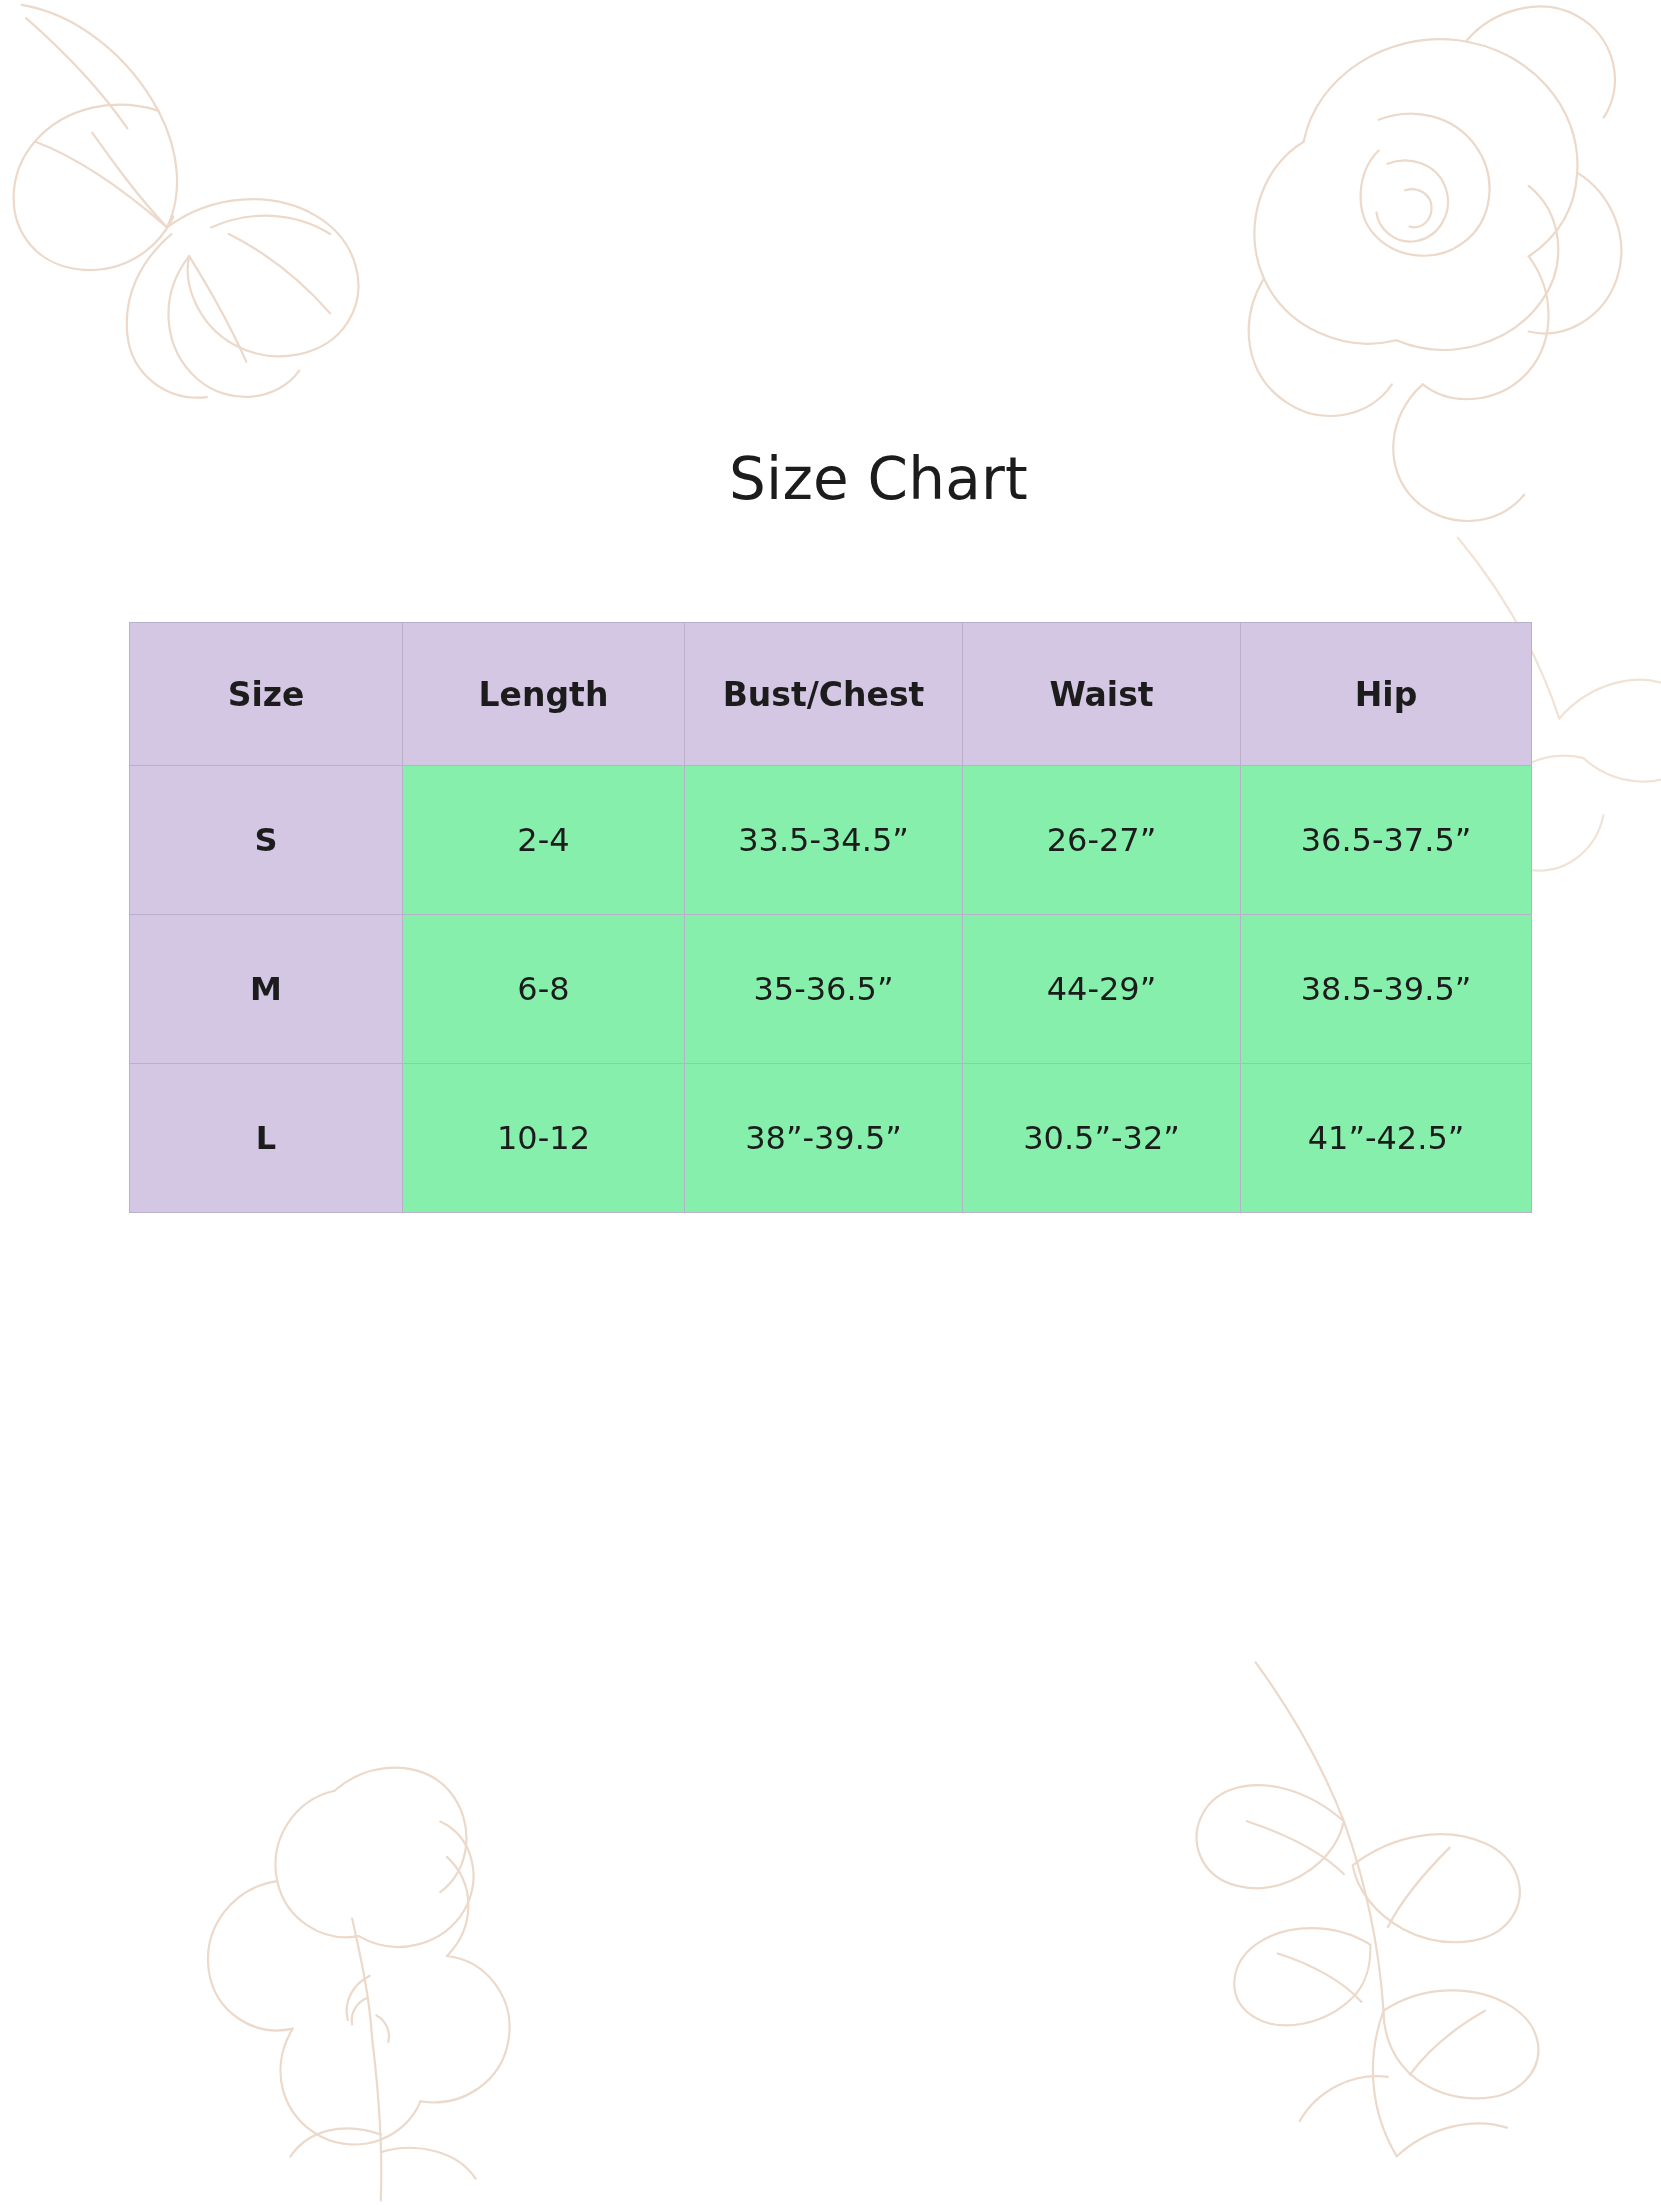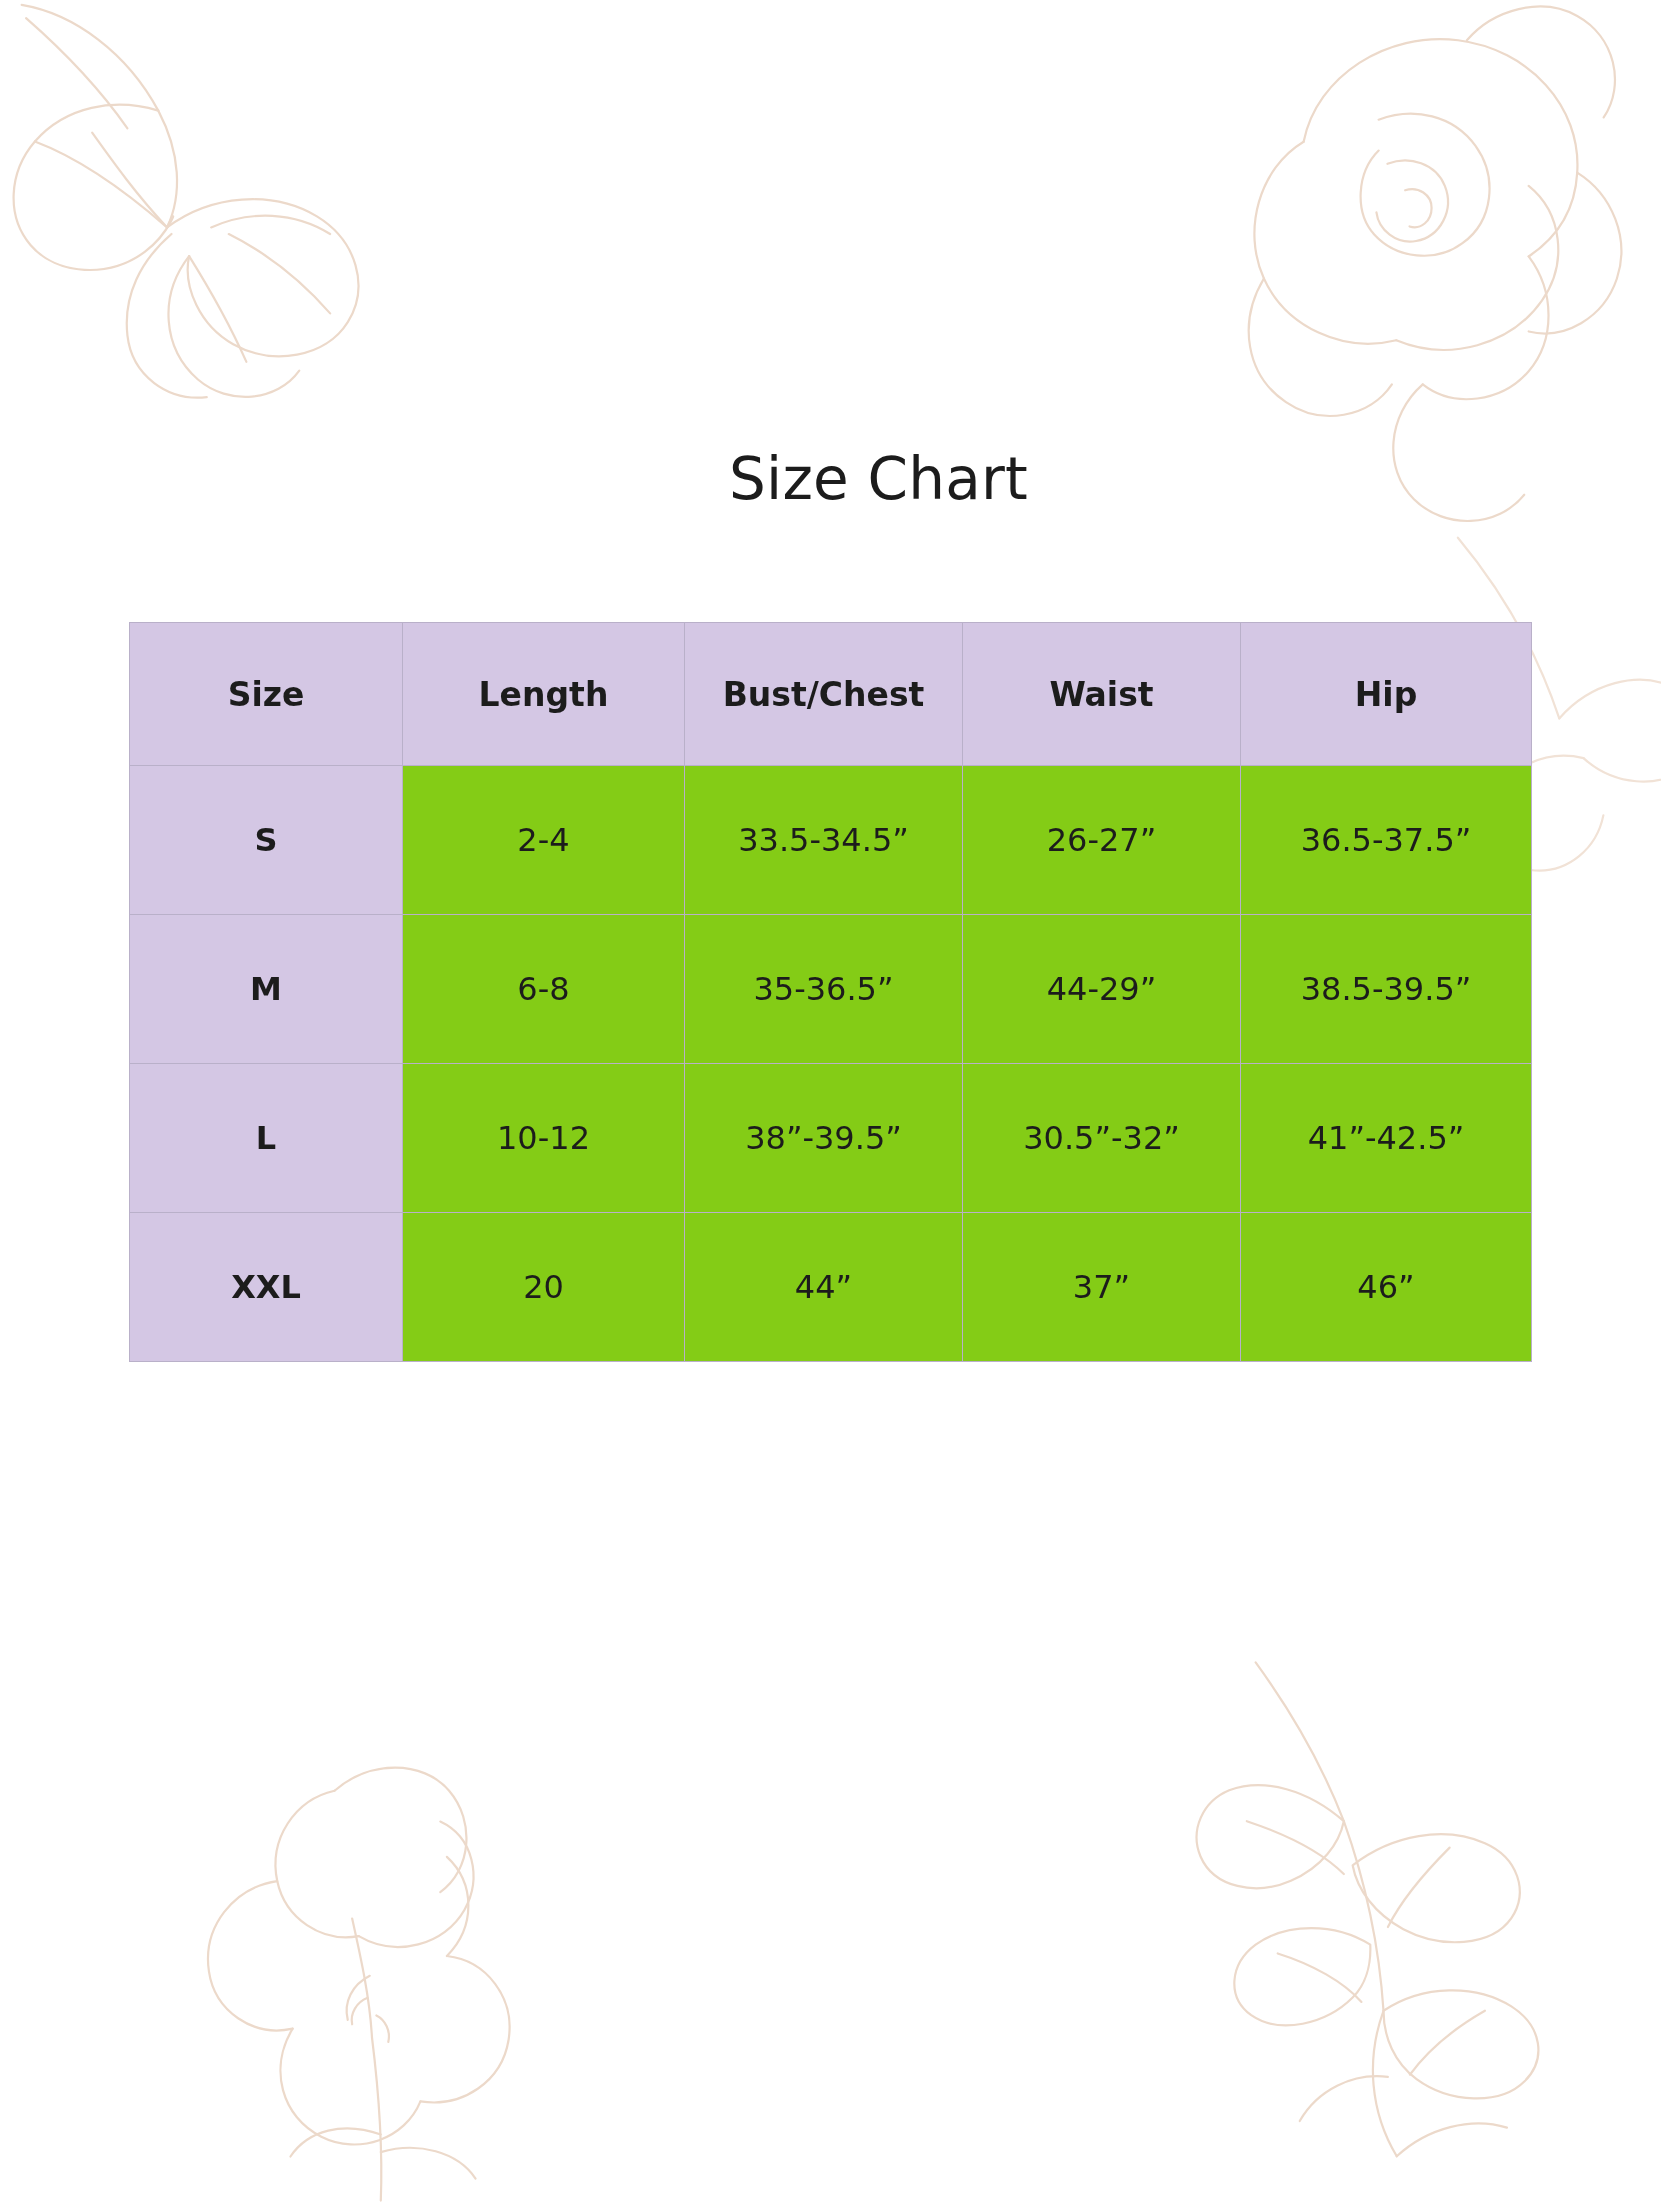--- a/index.html
+++ b/index.html
@@ -78,21 +78,21 @@
     height: 140px;
     font-size: 33px;
     font-weight: 700;
     margin-top: 48px;
   }
 
   table.size-table tbody td {
     height: 146px;
     font-size: 32px;
     font-weight: 400;
-    background: #84cc16;
+    background: #86efac;
   }
 
   table.size-table tbody td.size-cell {
     background: #d4c7e4;
     font-weight: 700;
   }
 
   
   col.c-size   { width: 273px; }
   col.c-length { width: 282px; }
@@ -226,25 +226,18 @@
           <td>44-29”</td>
           <td>38.5-39.5”</td>
         </tr>
         <tr>
           <td class="size-cell">L</td>
           <td>10-12</td>
           <td>38”-39.5”</td>
           <td>30.5”-32”</td>
           <td>41”-42.5”</td>
         </tr>
-        <tr>
-          <td class="size-cell">XXL</td>
-          <td>20</td>
-          <td>44”</td>
-          <td>37”</td>
-          <td>46”</td>
-        </tr>
       </tbody>
     </table>
   </div>
 
 </div>
 
 
 </body></html>

